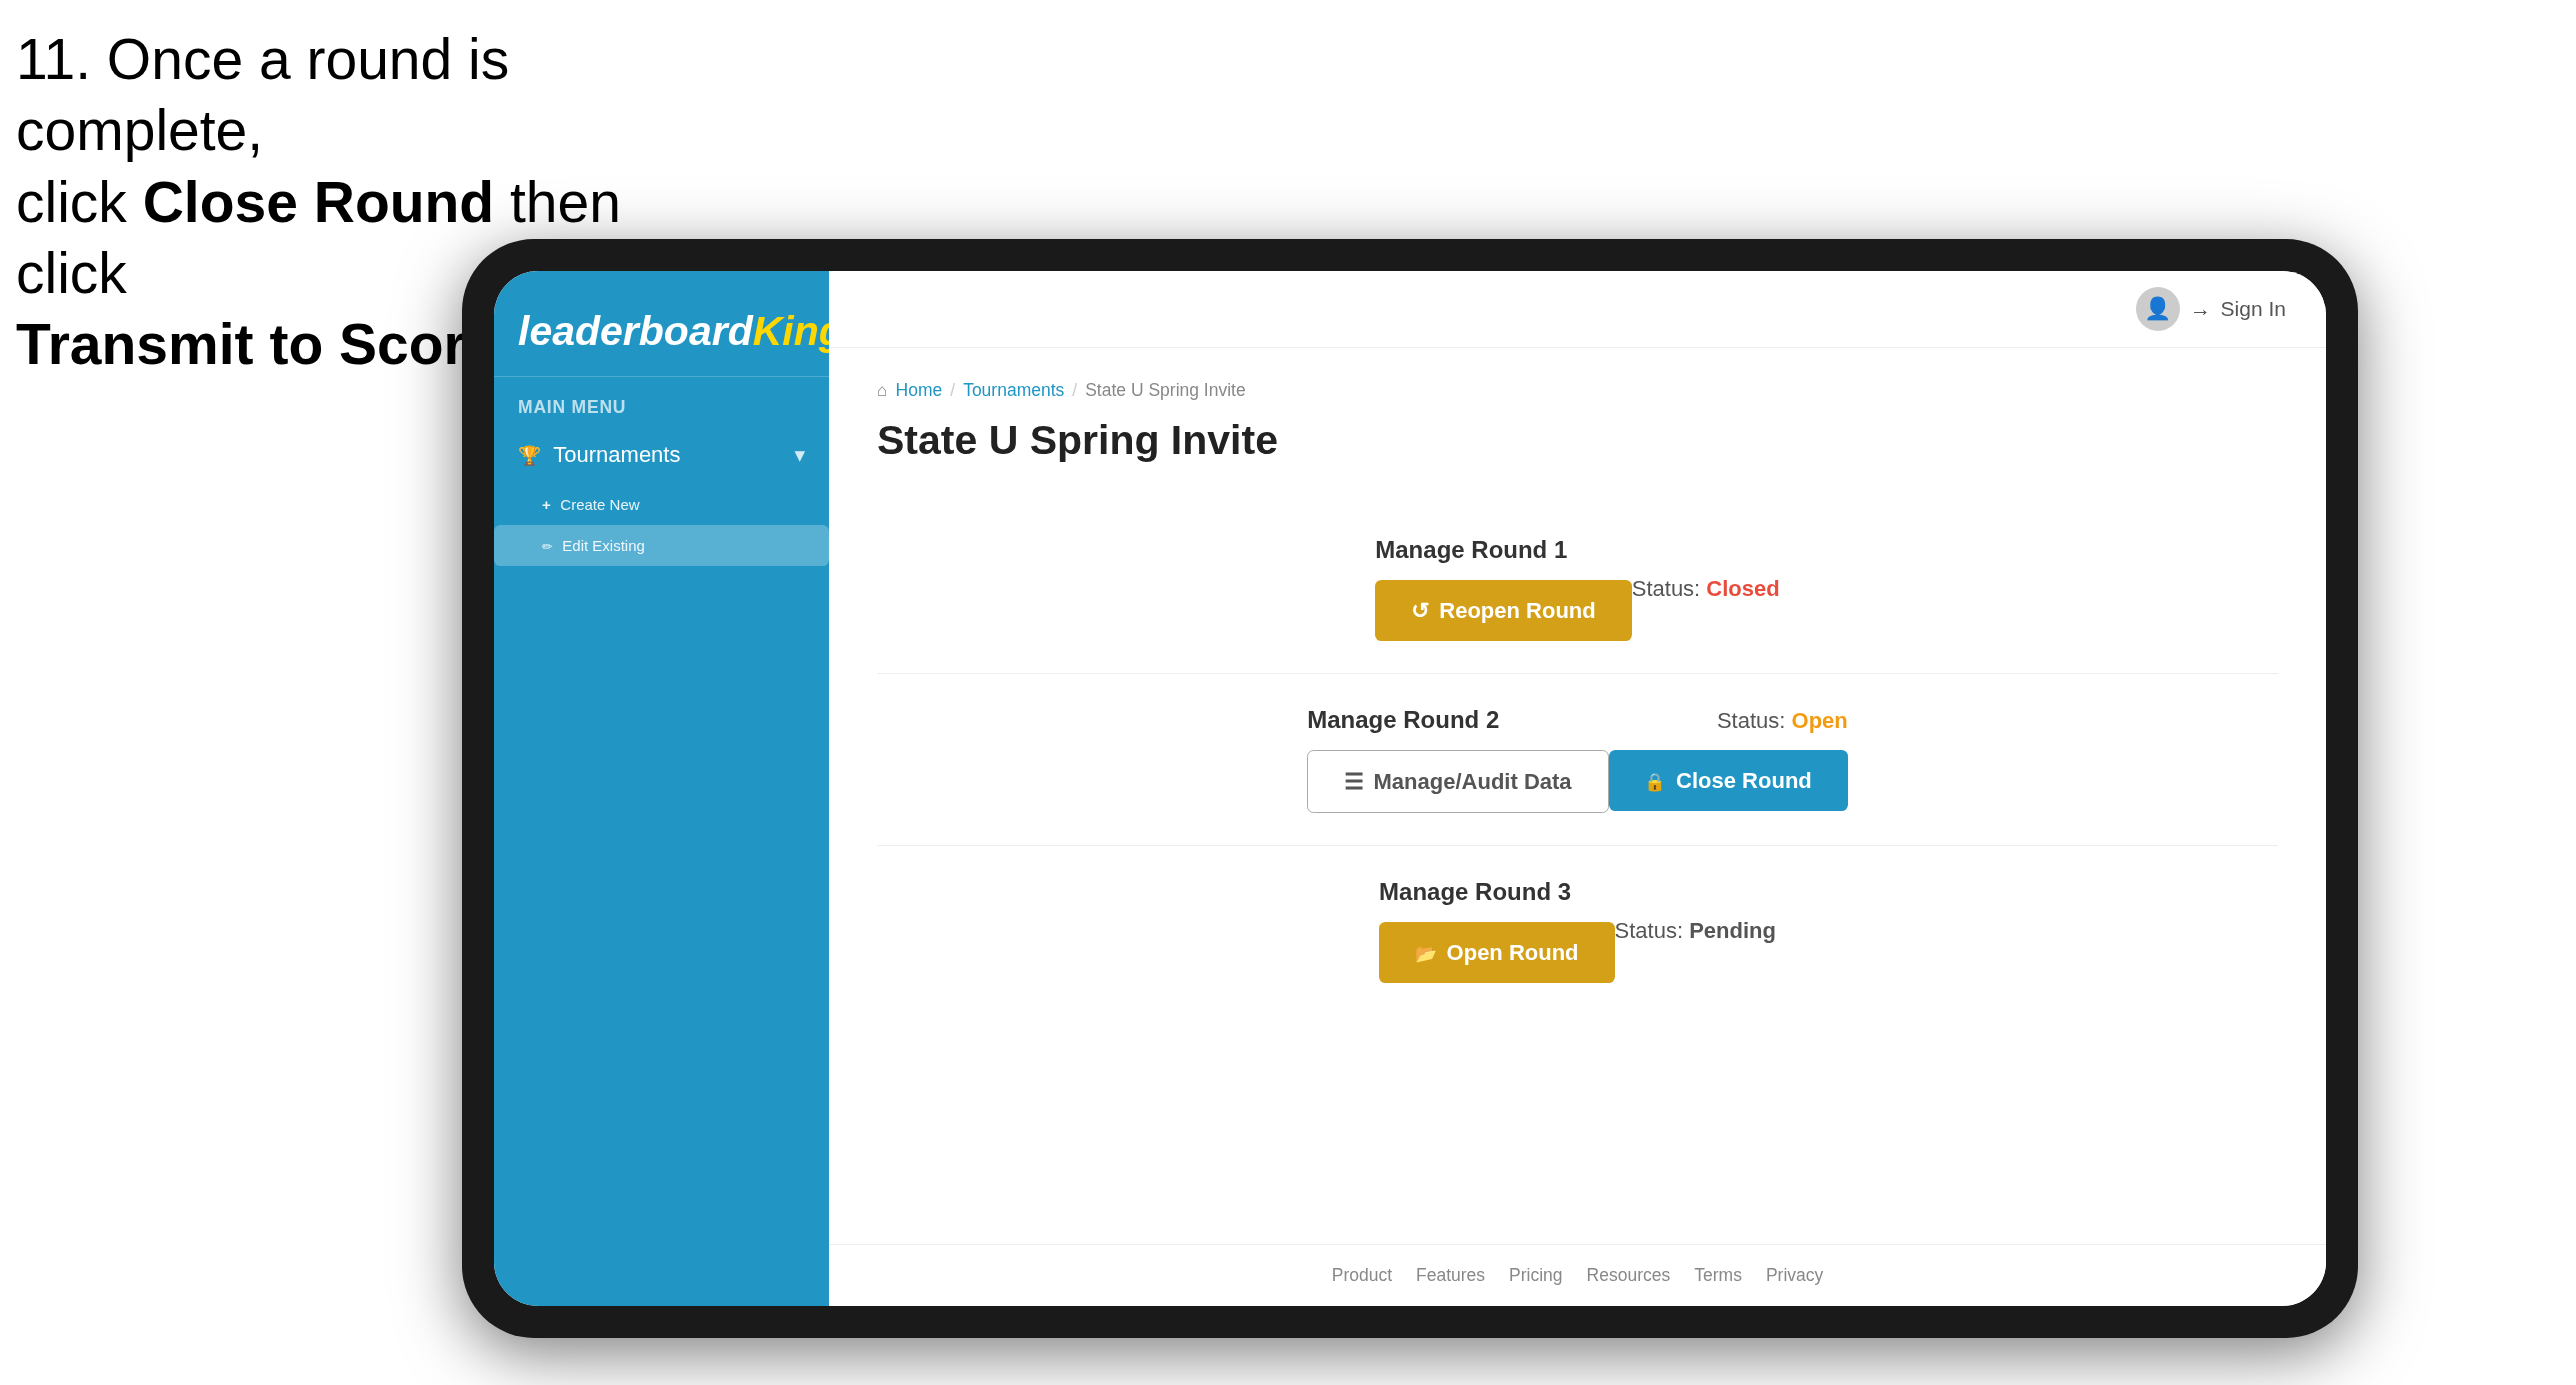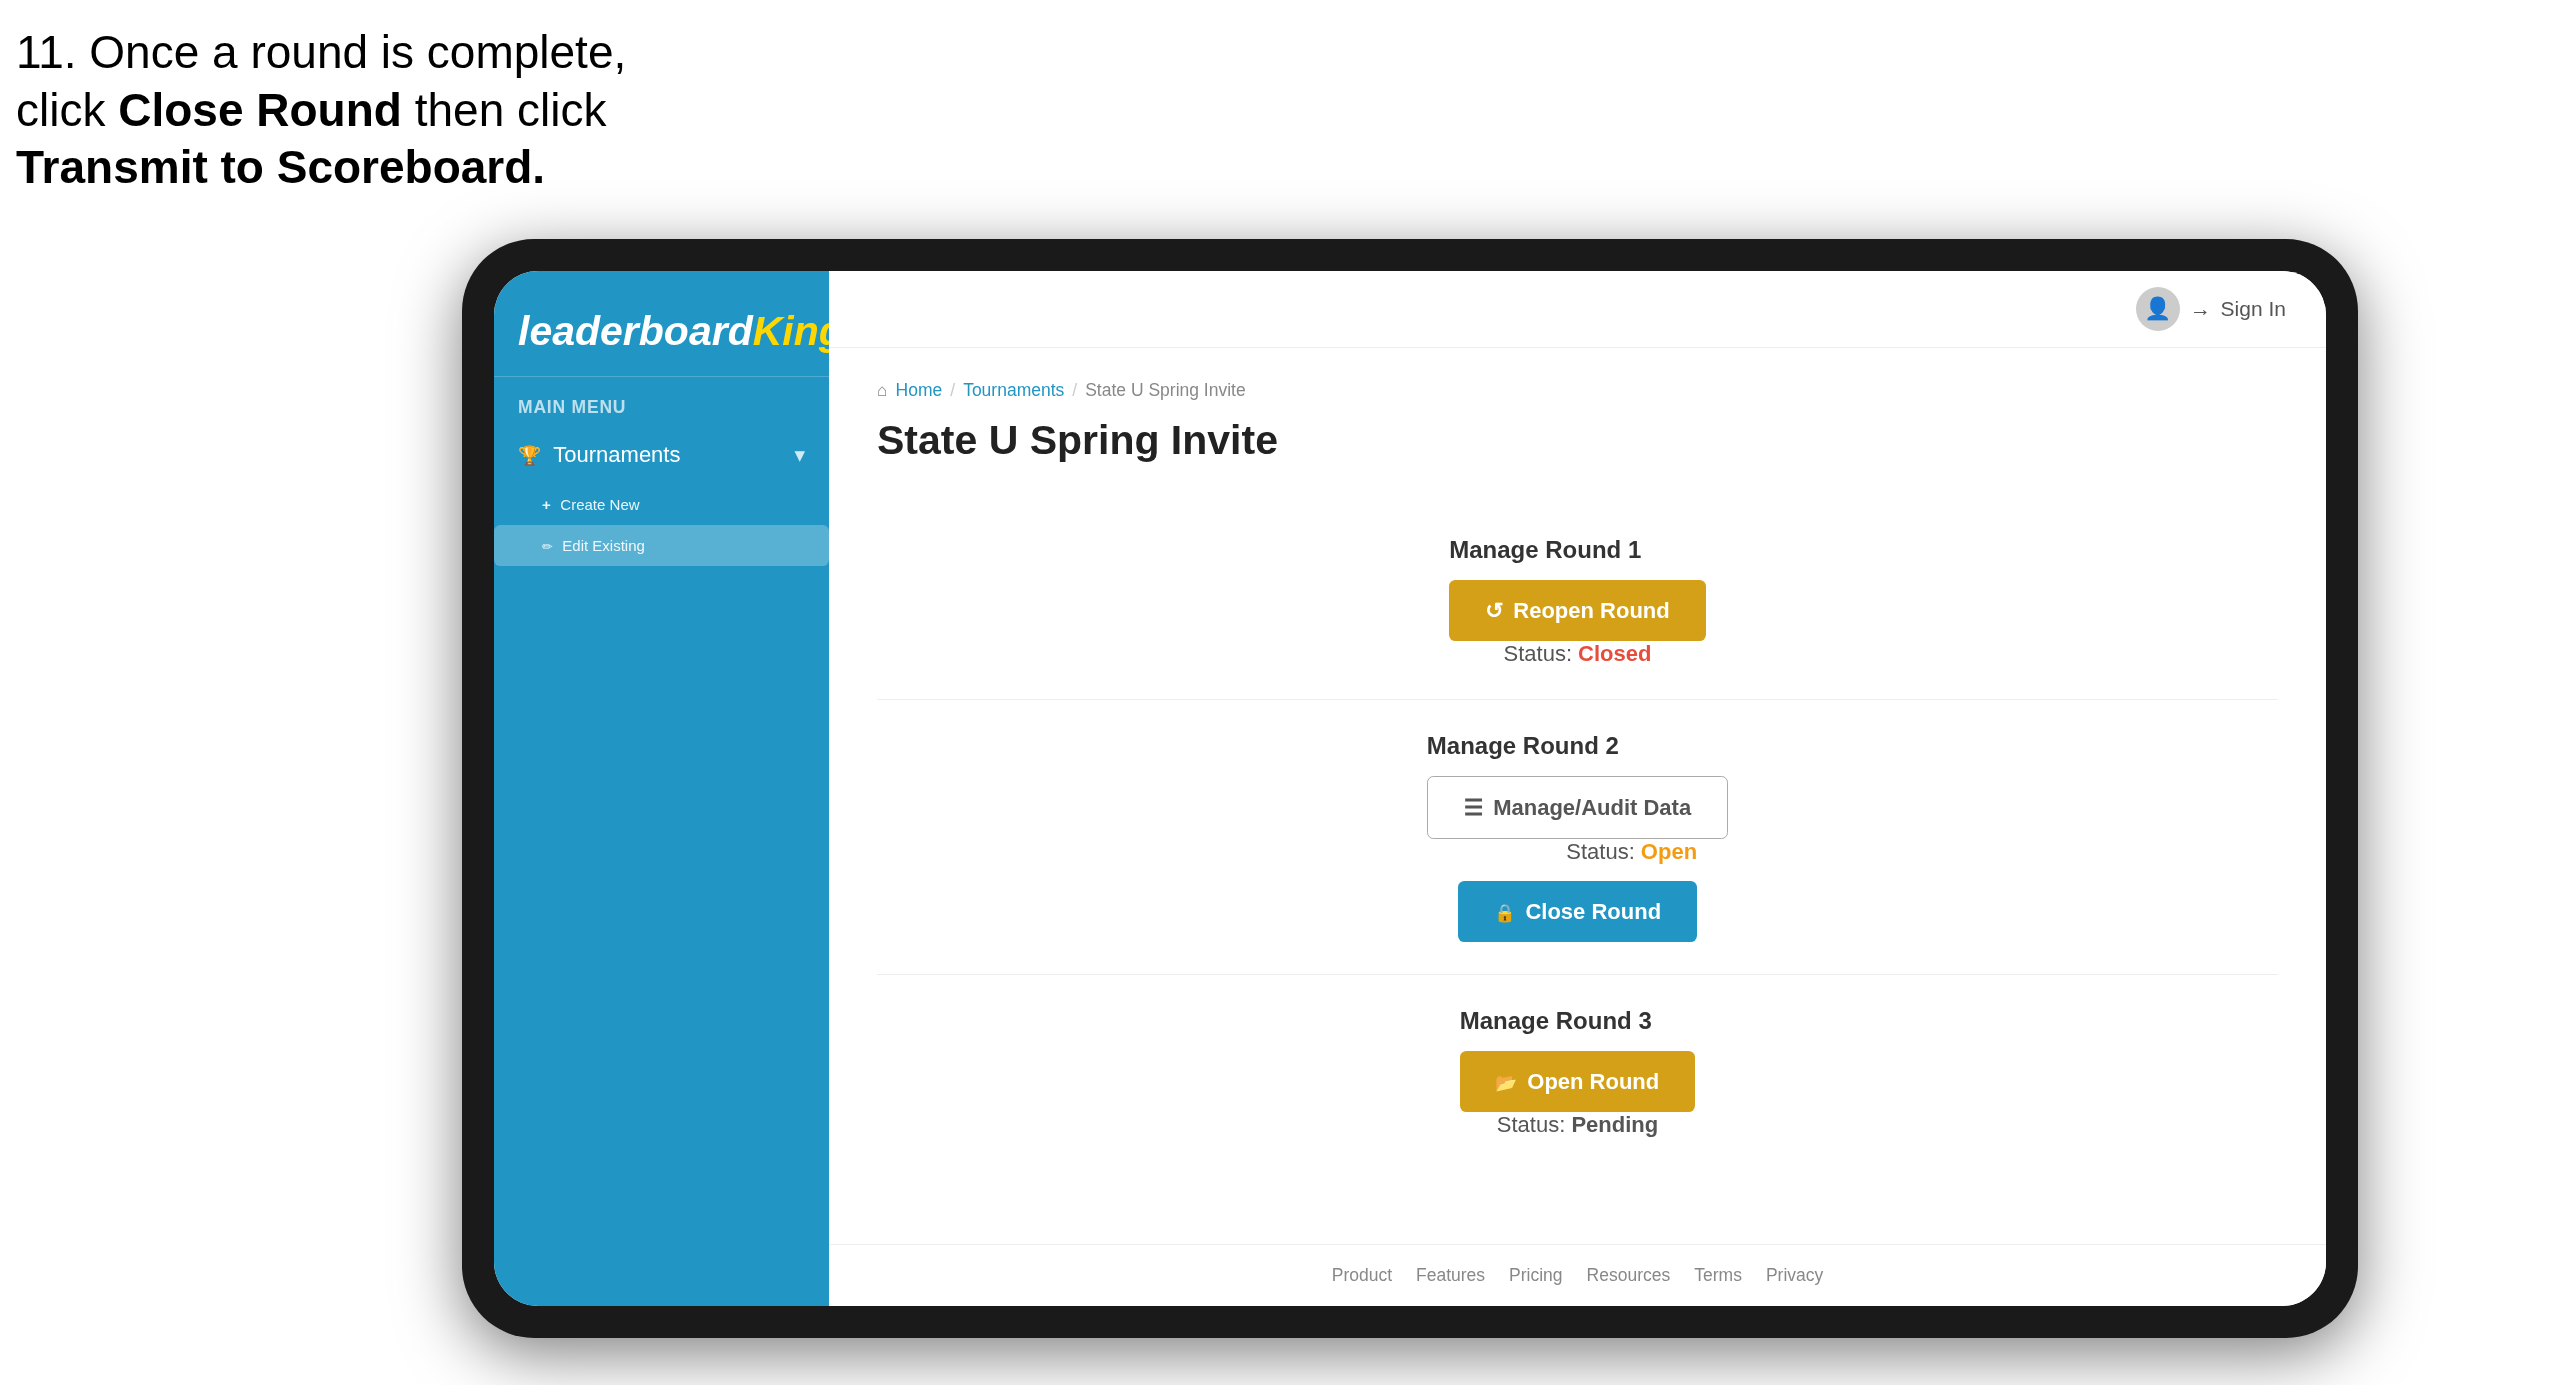--- a/index.html
+++ b/index.html
@@ -10,21 +10,21 @@
       height: 1386px;
       position: relative;
       overflow: hidden;
     }
 
     
     .instruction-text {
       position: absolute;
       top: 24px;
       left: 16px;
-      font-size: 46px;
+      font-size: 57px;
       line-height: 1.25;
       color: #000;
       max-width: 717px;
     }
     .instruction-text strong {
       font-weight: 900;
     }
 
     
     .arrow-overlay {
@@ -197,21 +197,20 @@
       margin-bottom: 40px;
     }
 
     
     .round-section {
       display: flex;
       align-items: center;
       justify-content: center;
       padding: 32px 0;
       border-bottom: 0.8px solid #eee;
-      flex-direction: column;
     }
     .round-section:last-child { border-bottom: none; }
 
     .round-left {
       display: flex;
       flex-direction: column;
       gap: 16px;
     }
 
     .round-title {

